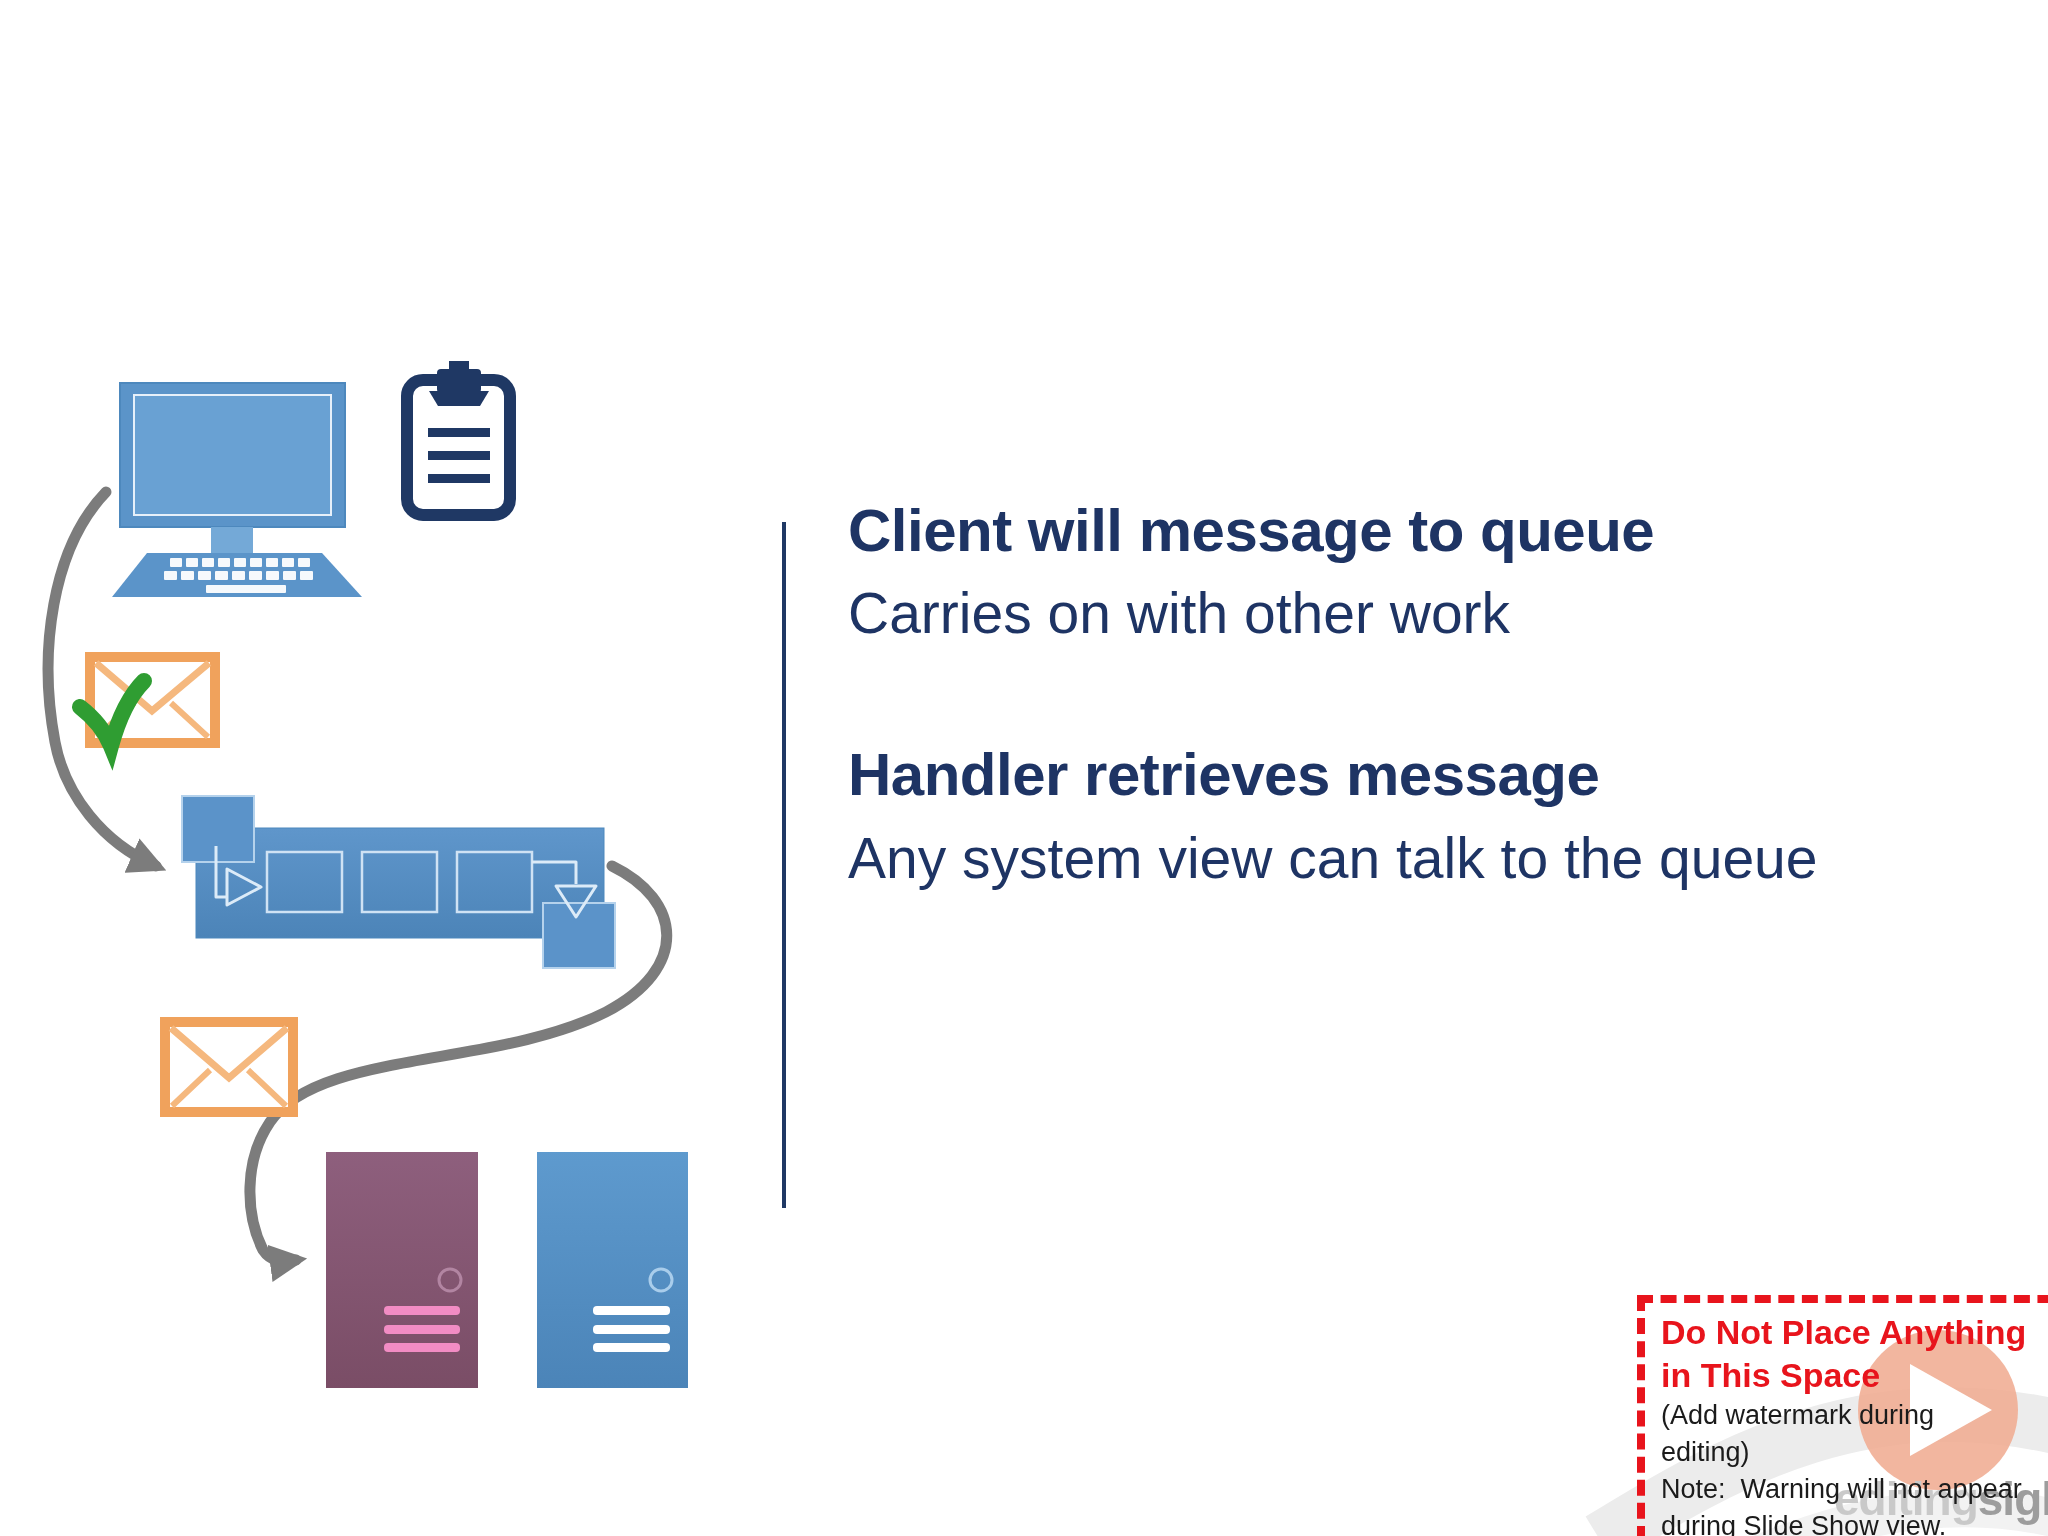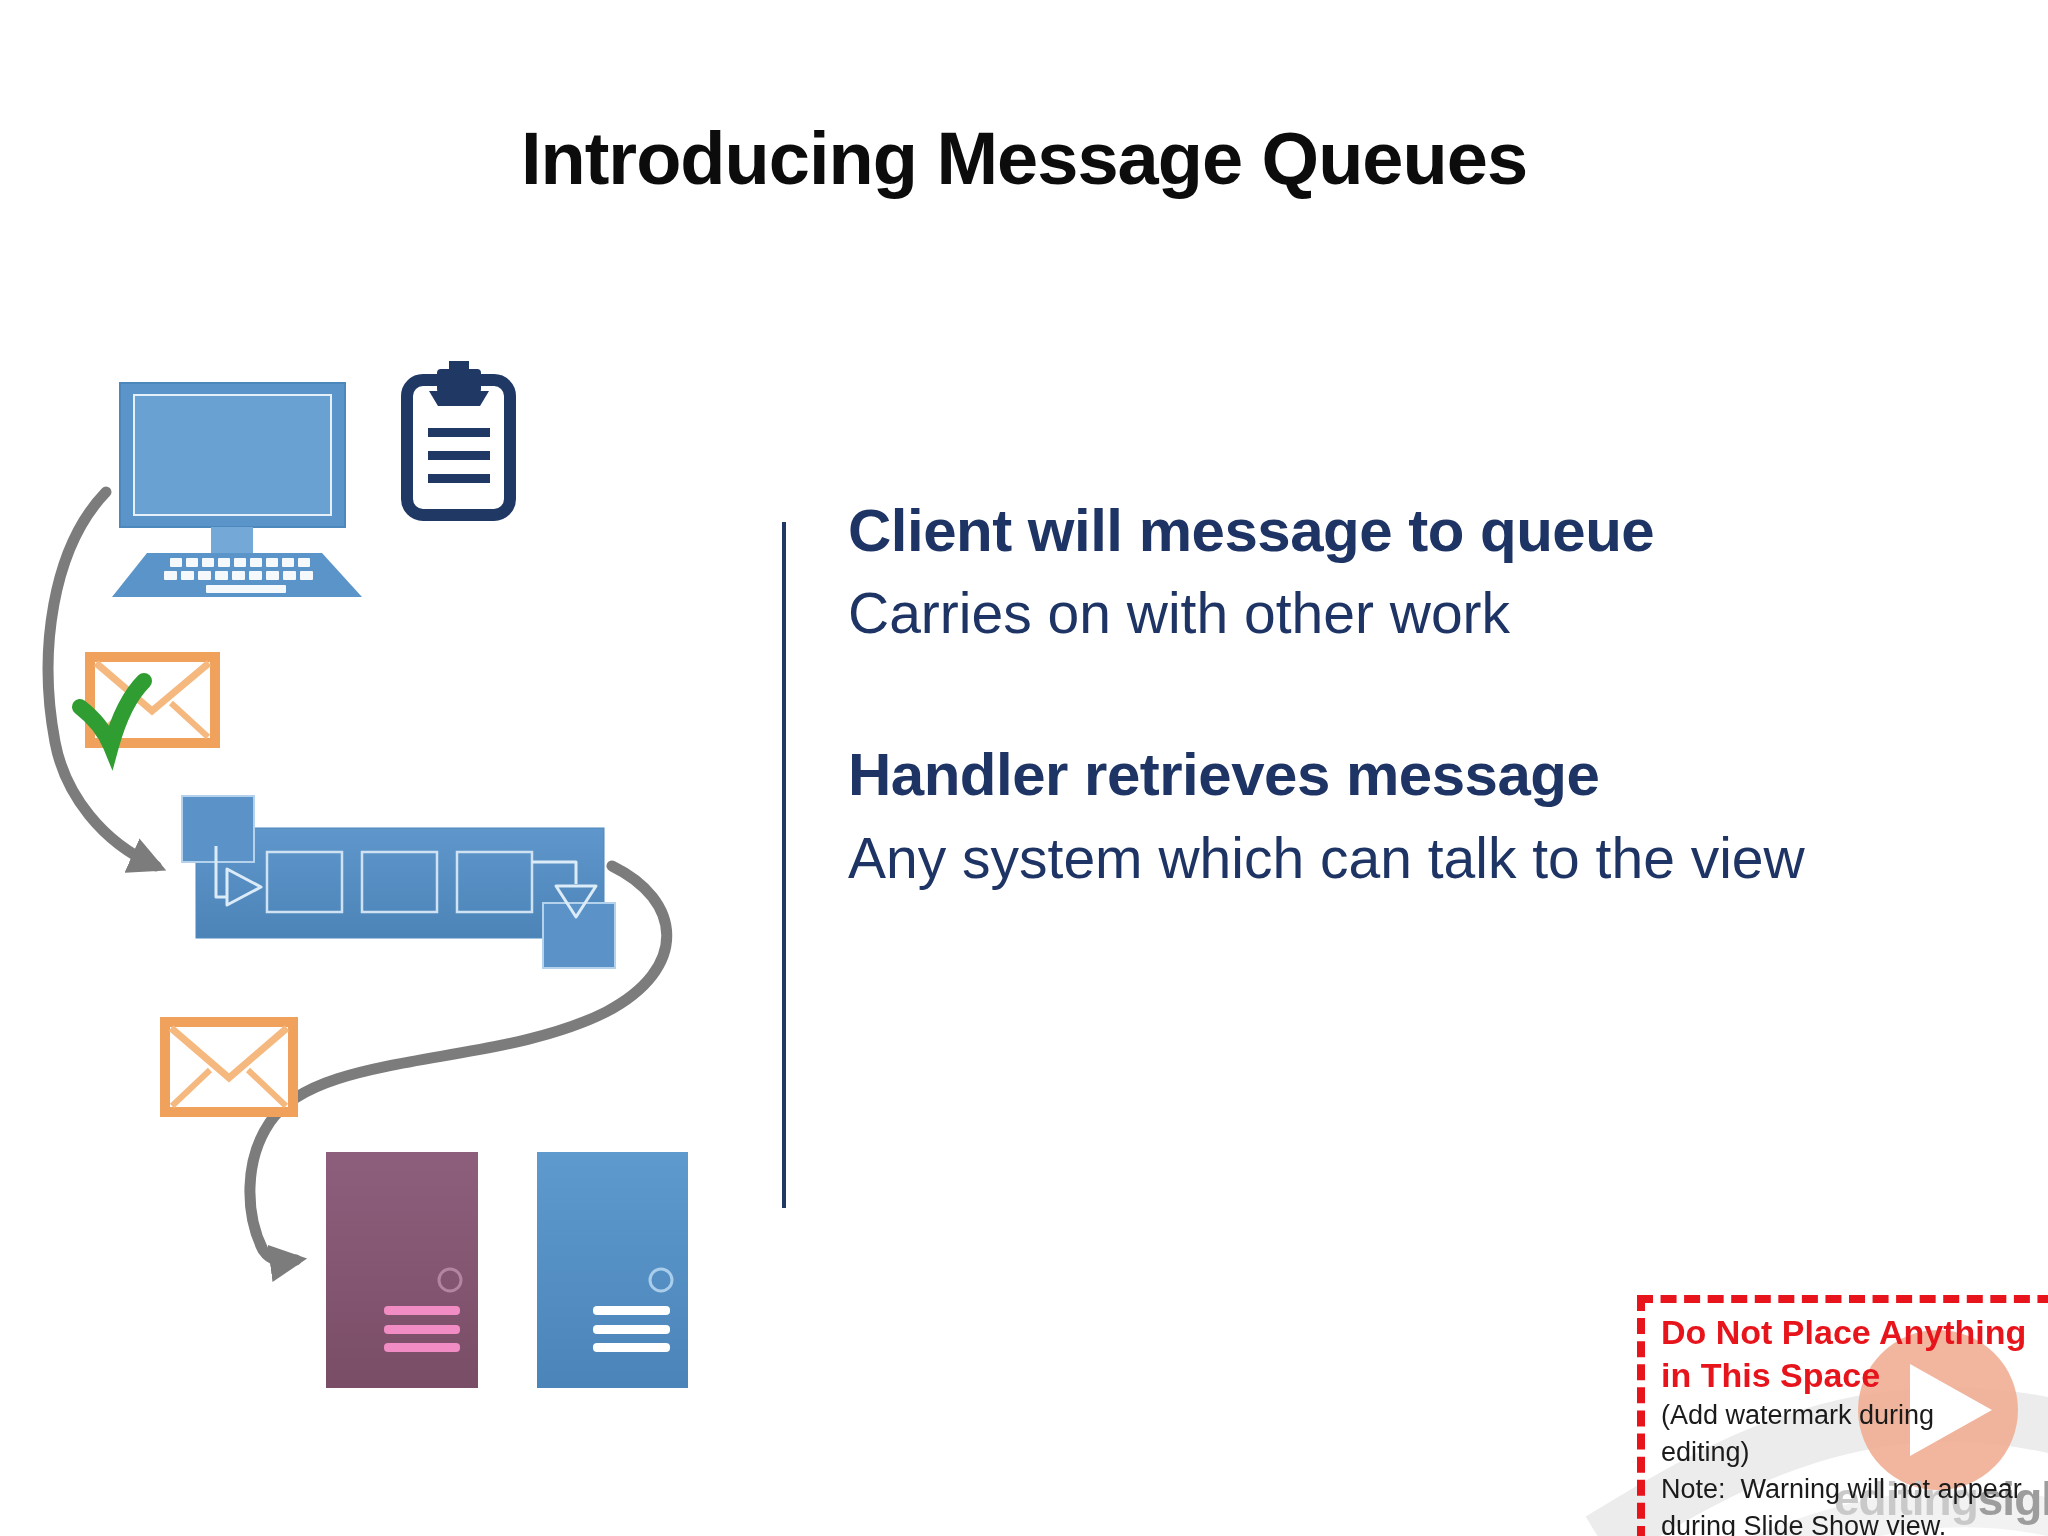--- a/index.html
+++ b/index.html
@@ -31,21 +31,20 @@
     border:8px dashed #e8141c;padding:8px 0 0 16px;box-sizing:border-box;z-index:2;
   }
   .notice-heading-line{font-size:34px;font-weight:700;color:#e8141c;line-height:43px;white-space:nowrap;}
   .notice-line{font-size:27px;color:#1b1b1b;line-height:37px;white-space:nowrap;}
 </style>
 </head>
 <body>
 
 <div class="slide">
 
-  <h1 class="title">Introducing Message Queues</h1>
 
   <svg class="diagram" width="784" height="1536" viewBox="0 0 784 1536">
     <defs>
       <linearGradient id="gBand" x1="0" y1="0" x2="0" y2="1">
         <stop offset="0" stop-color="#5f96cb"></stop>
           <stop offset="1" stop-color="#4c84b8"></stop>
       </linearGradient>
       <linearGradient id="gPurple" x1="0" y1="0" x2="0" y2="1">
         <stop offset="0" stop-color="#8e5f7d"></stop>
           <stop offset="1" stop-color="#7a4d66"></stop>
@@ -150,21 +149,21 @@
       </g>
     </g>
   </svg>
 
   <div class="divider"></div>
 
   <div class="points">
     <div class="point-heading ph1">Client will message to queue</div>
     <div class="point-detail pd1">Carries on with other work</div>
     <div class="point-heading ph2">Handler retrieves message</div>
-    <div class="point-detail pd2">Any system which can talk to the view</div>
+    <div class="point-detail pd2">Any system view can talk to the queue</div>
   </div>
 
   <div class="watermark">
     <svg width="418" height="246" viewBox="0 0 418 246">
       <path d="M -30 250 C 100 170, 240 90, 440 140" fill="none" stroke="#ececec" stroke-width="55"></path>
       <path d="M 120 268 C 240 215, 350 205, 450 235" fill="none" stroke="#f2f2f2" stroke-width="38"></path>
       <circle cx="308" cy="120" r="80" fill="#f0ac92" opacity="0.88"></circle>
       <polygon points="280,74 280,166 362,120" fill="#ffffff"></polygon>
     </svg>
     <div class="brand"><span>editing</span><span class="sight">sight</span></div>

